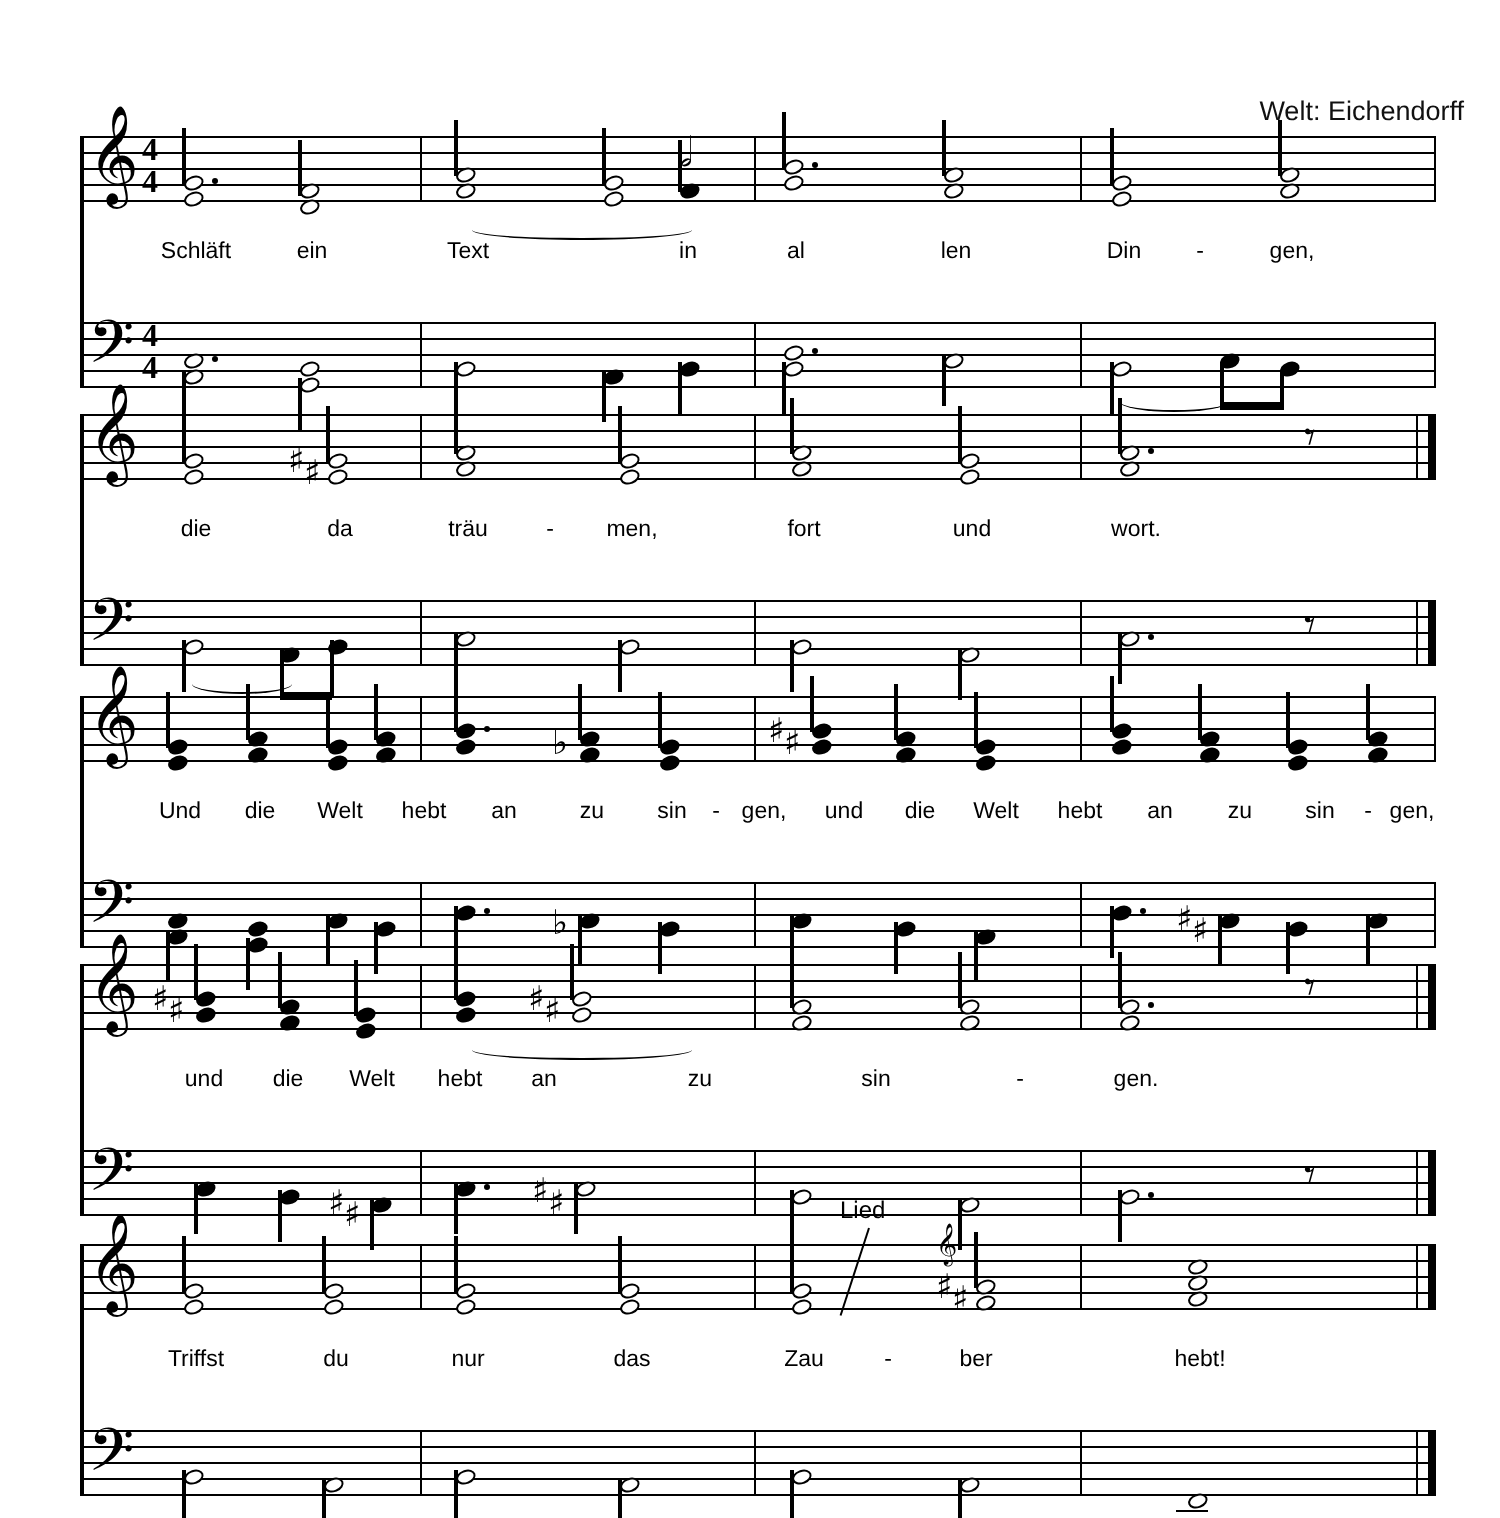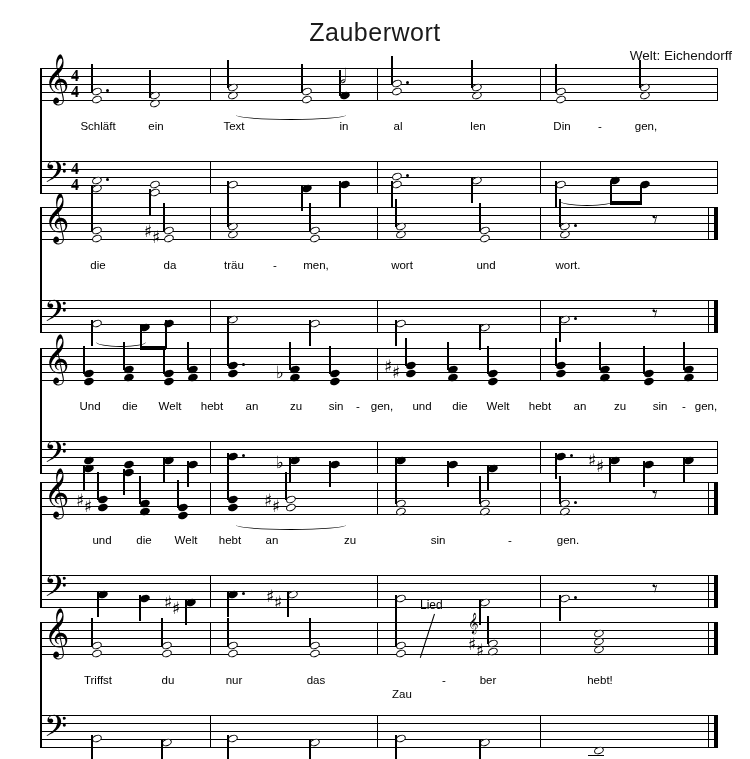--- a/index.html
+++ b/index.html
@@ -195,21 +195,20 @@
     width: 1px;
     background: #000;
     transform-origin: top center;
   }
 </style>
 </head>
 <body>
 
 <div id="sheet">
 
-  <div class="title">Zauberwort</div>
   <div class="credit">Welt: Eichendorff</div>
 
   <div class="system" style="top:68px; height:130px;">
     <div class="brace">
         <div class="vbar" style="top:0px;height:125px;"></div>
       </div>
 
     <div class="staff" style="top:0px;">
       <div class="ln"></div>
         <div class="ln"></div>
@@ -406,21 +405,21 @@
     <div class="nh hollow" style="left:520px; top:109px;"></div>
     <div class="stem" style="left:519px; top:109px; height:26px;"></div>
     <div class="dot" style="left:534px; top:110px;"></div>
     <div class="rest" style="left:612px; top:96px;">𝄾</div>
 
     <div class="lyric" style="left:58px; top:52px;">die</div>
     <div class="lyric" style="left:130px; top:52px;">da</div>
     <div class="lyric" style="left:194px; top:52px;">träu</div>
     <div class="lyric" style="left:235px; top:52px;">-</div>
     <div class="lyric" style="left:276px; top:52px;">men,</div>
-    <div class="lyric" style="left:362px; top:52px;">wort</div>
+    <div class="lyric" style="left:362px; top:52px;">fort</div>
     <div class="lyric" style="left:446px; top:52px;">und</div>
     <div class="lyric" style="left:528px; top:52px;">wort.</div>
   </div>
 
   <div class="system" style="top:348px; height:130px;">
     <div class="brace">
         <div class="vbar" style="top:0px;height:125px;"></div>
       </div>
 
     <div class="staff" style="top:0px;">
@@ -750,19 +749,19 @@
     <div class="nh hollow" style="left:440px; top:117px;"></div>
     <div class="stem" style="left:439px; top:117px; height:26px;"></div>
 
     <div class="nh hollow" style="left:554px; top:125px;"></div>
     <div class="ledger" style="left:548px; top:133px;"></div>
 
     <div class="lyric" style="left:58px; top:52px;">Triffst</div>
     <div class="lyric" style="left:128px; top:52px;">du</div>
     <div class="lyric" style="left:194px; top:52px;">nur</div>
     <div class="lyric" style="left:276px; top:52px;">das</div>
-    <div class="lyric" style="left:362px; top:66px;">Zau</div>
+    <div class="lyric" style="left:362px; top:52px;">Zau</div>
     <div class="lyric" style="left:404px; top:52px;">-</div>
     <div class="lyric" style="left:448px; top:52px;">ber</div>
     <div class="lyric" style="left:560px; top:52px;">hebt!</div>
   </div>
 
 </div>
 
 </body></html>

